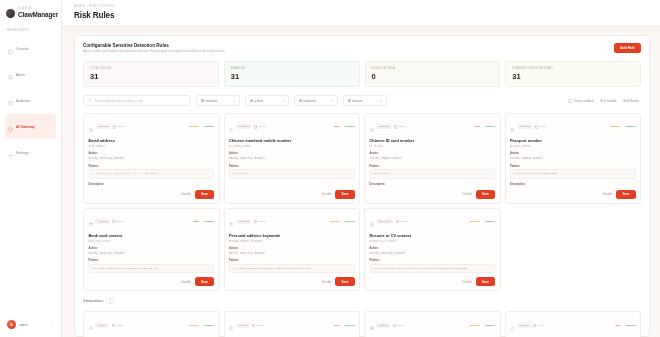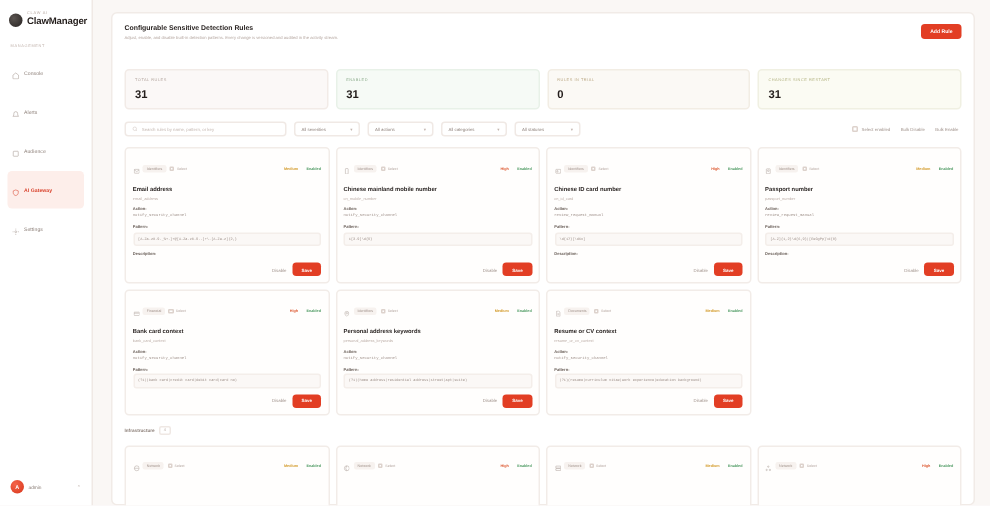--- a/index.html
+++ b/index.html
@@ -74,21 +74,21 @@
   .panel-title { font-size: 4.6px; font-weight: 700; color: #241e1c; }
   .panel-sub { font-size: 2.8px; color: #b5a7a0; margin-top: 2.5px; line-height: 1.4; }
 
   .panel-head { display: flex; justify-content: space-between; align-items: flex-start; }
   .add-btn {
     background: #e23e24; color: #fff; font-size: 3.4px; font-weight: 600;
     border: none; border-radius: 2.5px; padding: 3px 6px; cursor: pointer;
     white-space: nowrap;
   }
 
-  .stats { display: flex; gap: 5px; margin-top: 19px; }
+  .stats { display: flex; gap: 5px; margin-top: 7px; }
   .stat { flex: 1; border-radius: 3px; padding: 5px 6px; border: 1px solid transparent; }
   .stat.s1 { background: #fbf8f7; border-color: #f2ebe7; }
   .stat.s2 { background: #f6faf6; border-color: #e8f1e8; }
   .stat.s3 { background: #fbf9f5; border-color: #f2ede4; }
   .stat.s4 { background: #fbfbf3; border-color: #f0f0e2; }
   .stat-lbl { font-size: 2.6px; letter-spacing: .35px; text-transform: uppercase; color: #b3a59e; }
   .stat.s2 .stat-lbl { color: #8fae8f; }
   .stat.s3 .stat-lbl { color: #bba884; }
   .stat.s4 .stat-lbl { color: #b3b382; }
   .stat-val { font-size: 7.5px; font-weight: 700; color: #241e1c; margin-top: 2.5px; }
@@ -213,20 +213,24 @@
     </nav>
 
     <div class="user-row">
       <div class="avatar">A</div>
       <div class="uname">admin</div>
       <div class="ucaret">⌃</div>
     </div>
   </aside>
 
   <section class="main">
+    <header class="topbar">
+      <div class="crumb">ADMIN · RISK CONTROL</div>
+      <div class="ptitle">Risk Rules</div>
+    </header>
 
     <div class="scroll">
       <div class="panel">
 
         <div class="panel-head">
           <div>
             <div class="panel-title">Configurable Sensitive Detection Rules</div>
             <div class="panel-sub">Adjust, enable, and disable built-in detection patterns. Every change is versioned and audited in the activity stream.</div>
           </div>
           <button class="add-btn">Add Rule</button>

